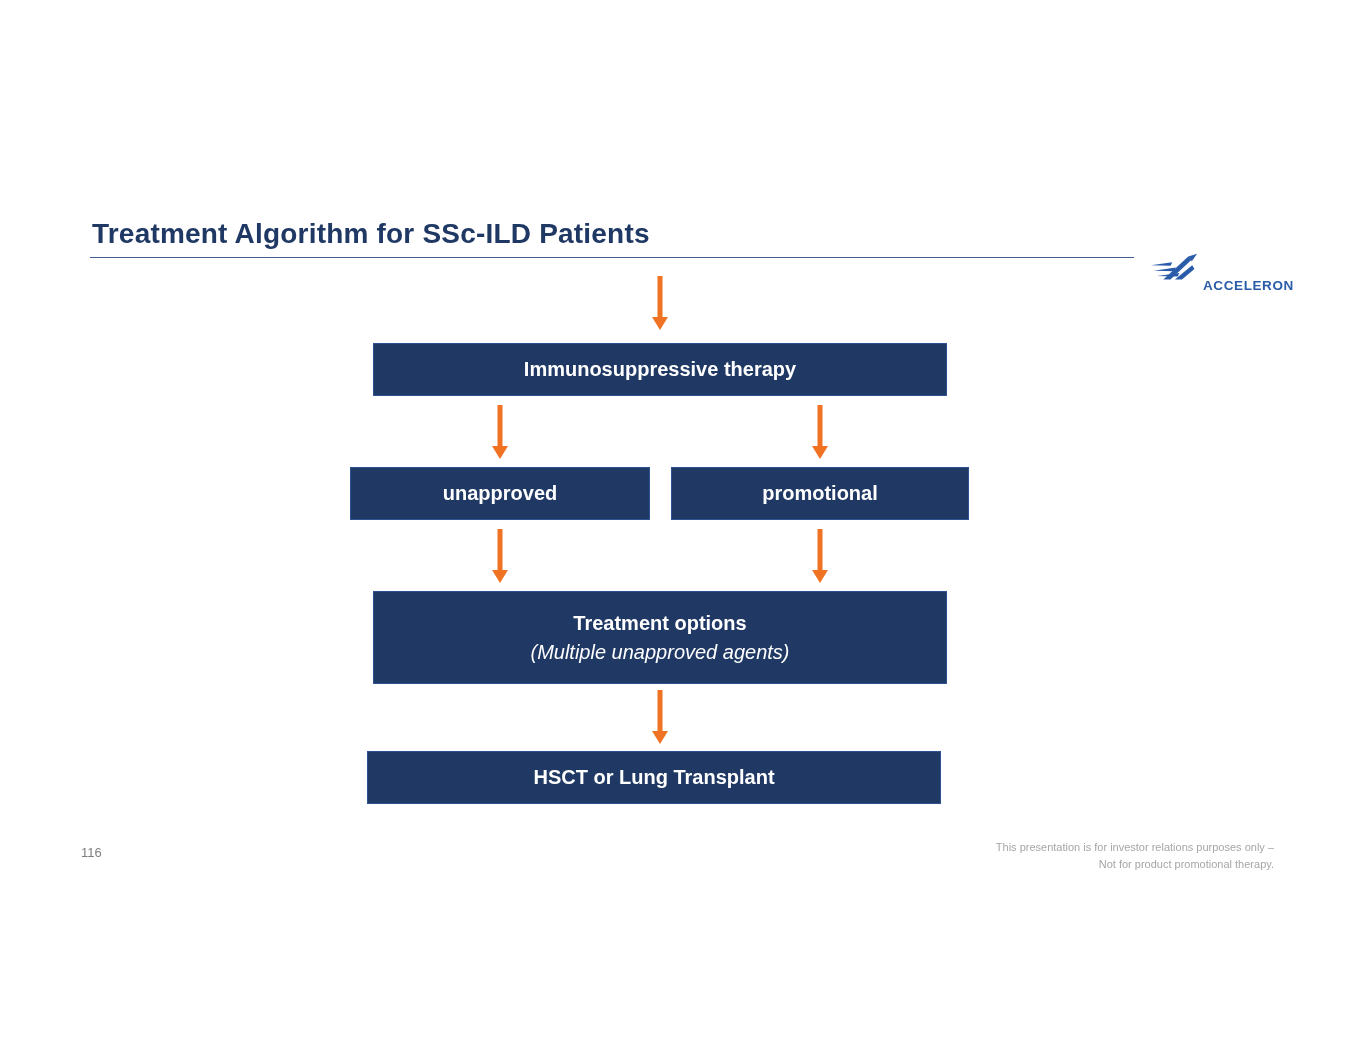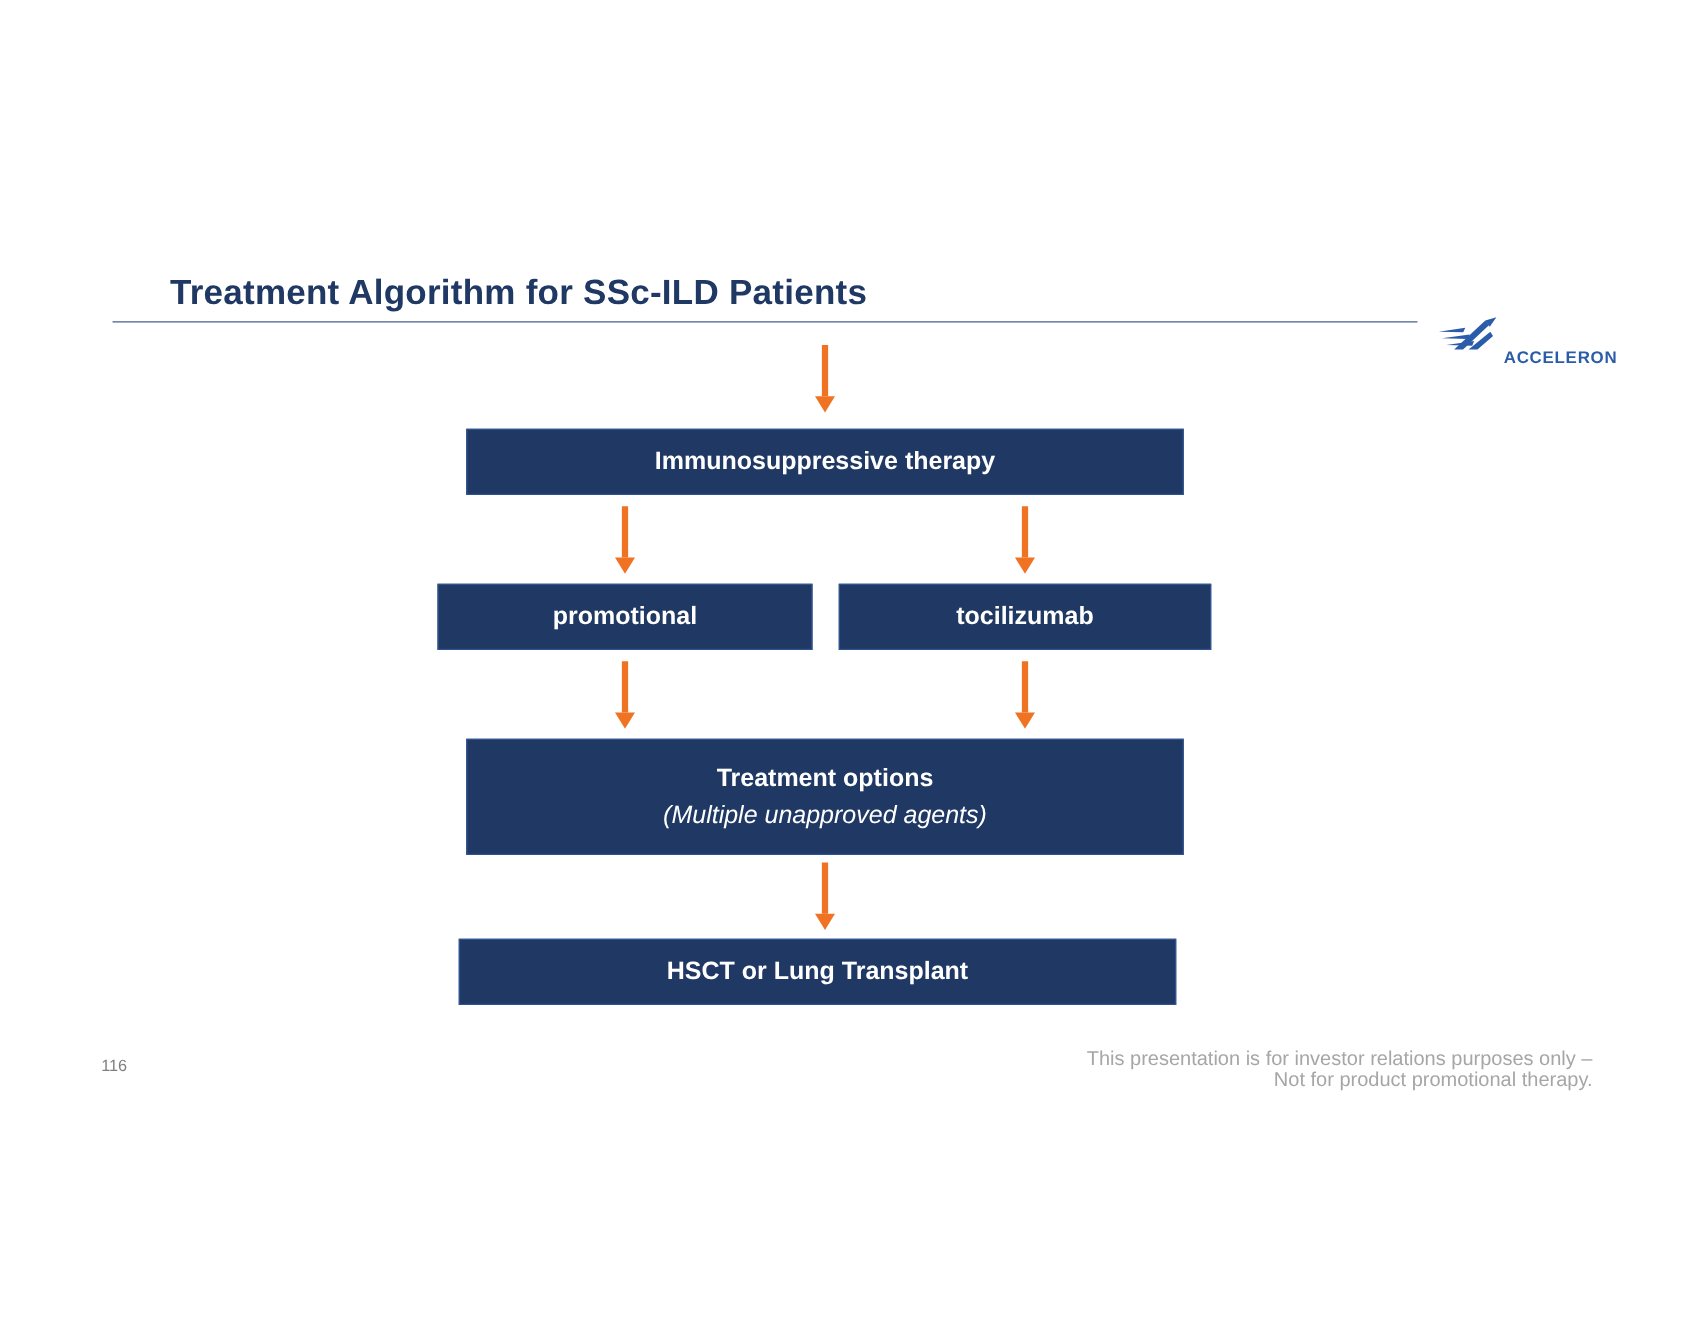--- a/index.html
+++ b/index.html
@@ -24,21 +24,20 @@
     overflow:hidden;
   }
   .slide-title{
     position:absolute;
     left:92px; top:218px;
     font-size:28px;
     font-weight:700;
     color:var(--title-navy);
     letter-spacing:0.2px;
     white-space:nowrap;
-    margin-left:44px;
   }
   .title-divider{
     position:absolute;
     left:90px; top:257px;
     width:1044px; height:1px;
     background:var(--divider-blue);
   }
   .logo{
     position:absolute;
     left:1150px; top:242px;
@@ -110,21 +109,21 @@
   .page-number{
     position:absolute;
     left:81px; top:845px;
     font-size:13px;
     color:var(--page-number-gray);
   }
   .footer-note{
     position:absolute;
     right:91px; top:839px;
     text-align:right;
-    font-size:16px;
+    font-size:11px;
     line-height:17px;
     color:var(--footer-gray);
   }
 </style>
 </head>
 <body>
 
 <div class="slide">
 
   <h1 class="slide-title">Treatment Algorithm for SSc-ILD Patients</h1>
@@ -156,24 +155,24 @@
   <div class="flow-arrow arrow-2">
     <div class="stem"></div>
     <div class="head"></div>
   </div>
   <div class="flow-arrow arrow-3">
     <div class="stem"></div>
     <div class="head"></div>
   </div>
 
   <div class="flow-box box-nintedanib">
+    <span class="box-label">unapproved</span>
+  </div>
+  <div class="flow-box box-tocilizumab">
     <span class="box-label">promotional</span>
-  </div>
-  <div class="flow-box box-tocilizumab">
-    <span class="box-label">tocilizumab</span>
   </div>
 
   <div class="flow-arrow arrow-4">
     <div class="stem"></div>
     <div class="head"></div>
   </div>
   <div class="flow-arrow arrow-5">
     <div class="stem"></div>
     <div class="head"></div>
   </div>

